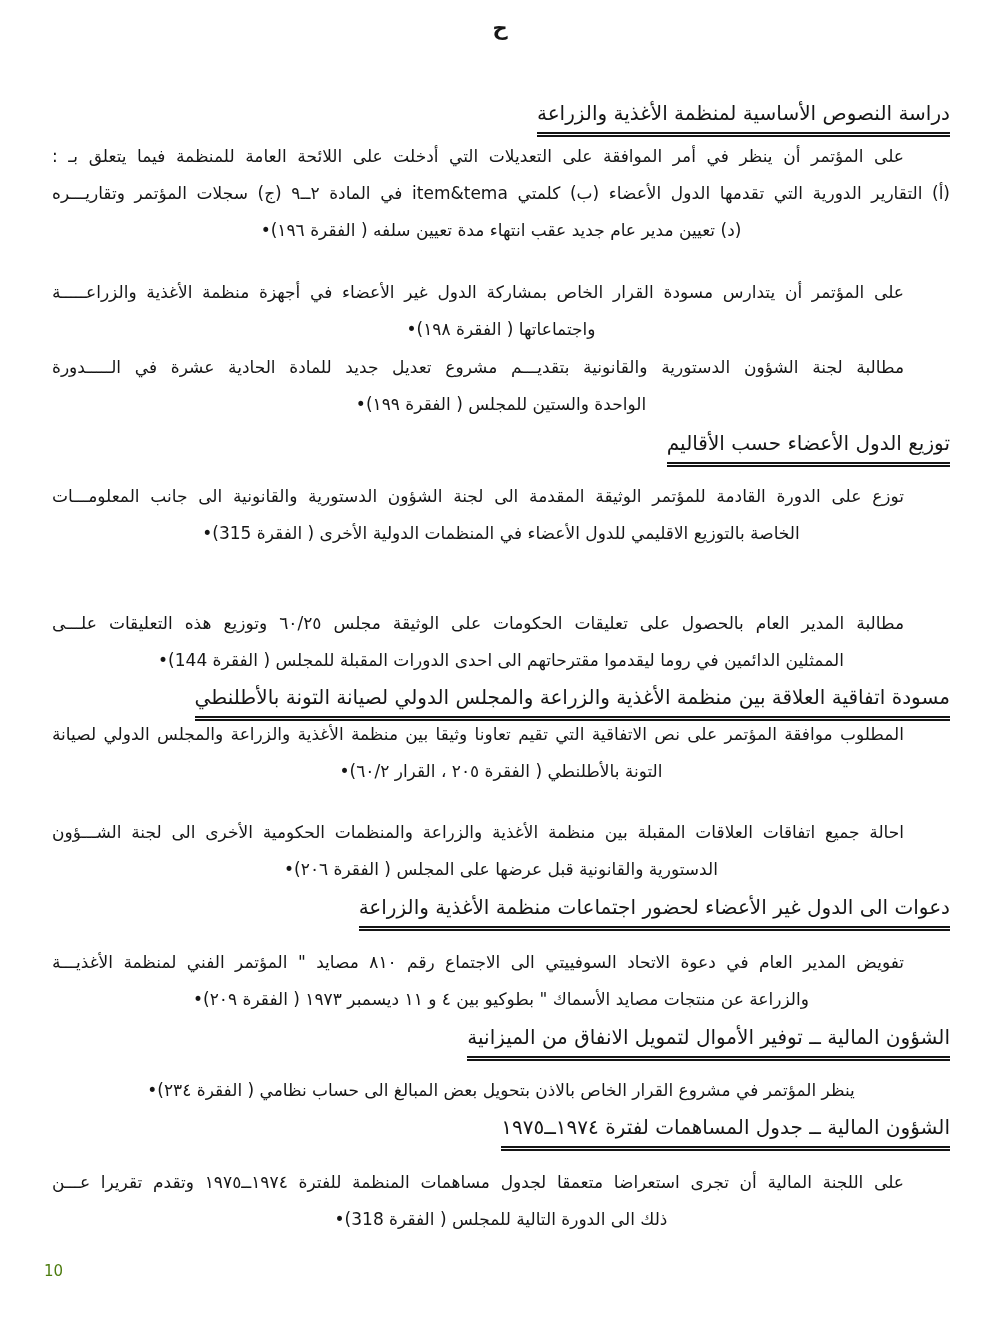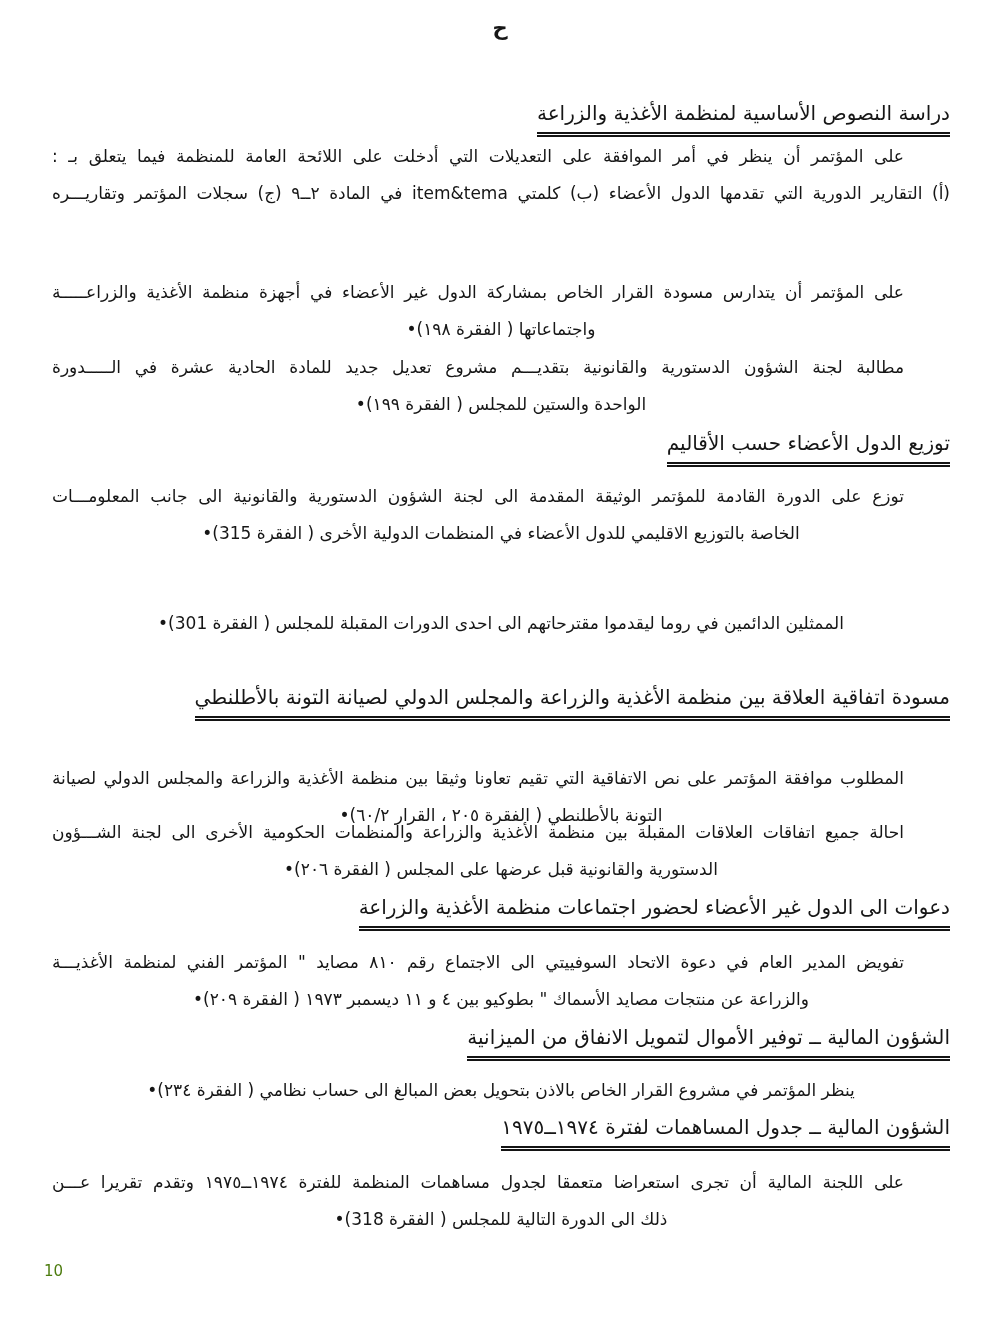--- a/index.html
+++ b/index.html
@@ -41,20 +41,21 @@
 
   <div class="hdr">ح</div>
 
   <div class="block bh" style="top:100px">
     <span class="hu">دراسة النصوص الأساسية لمنظمة الأغذية والزراعة</span>
   </div>
 
   <div class="block" style="top:138px">
     <div class="ln ln-full ln-indent">على المؤتمر أن ينظر في أمر الموافقة على التعديلات التي أدخلت على اللائحة العامة للمنظمة فيما يتعلق بـ :</div>
     <div class="ln ln-full">(أ) التقارير الدورية التي تقدمها الدول الأعضاء (ب) كلمتي item&amp;tema في المادة ٢ــ٩ (ج) سجلات المؤتمر وتقاريـــره</div>
+    <div class="ln ln-center">(د) تعيين مدير عام جديد عقب انتهاء مدة تعيين سلفه ( الفقرة ١٩٦)•</div>
   </div>
 
   <div class="block" style="top:274px">
     <div class="ln ln-full ln-indent">على المؤتمر أن يتدارس مسودة القرار الخاص بمشاركة الدول غير الأعضاء في أجهزة منظمة الأغذية والزراعـــــة</div>
     <div class="ln ln-center">واجتماعاتها ( الفقرة ١٩٨)•</div>
   </div>
 
   <div class="block" style="top:349px">
     <div class="ln ln-full ln-indent">مطالبة لجنة الشؤون الدستورية والقانونية بتقديـــم مشروع تعديل جديد للمادة الحادية عشرة في الـــــدورة</div>
     <div class="ln ln-center">الواحدة والستين للمجلس ( الفقرة ١٩٩)•</div>
@@ -64,28 +65,29 @@
     <span class="hu">توزيع الدول الأعضاء حسب الأقاليم</span>
   </div>
 
   <div class="block" style="top:478px">
     <div class="ln ln-full ln-indent">توزع على الدورة القادمة للمؤتمر الوثيقة المقدمة الى لجنة الشؤون الدستورية والقانونية الى جانب المعلومـــات</div>
     <div class="ln ln-center">الخاصة بالتوزيع الاقليمي للدول الأعضاء في المنظمات الدولية الأخرى ( الفقرة 315)•</div>
   </div>
 
 
   <div class="block" style="top:605px">
-    <div class="ln ln-center">الممثلين الدائمين في روما ليقدموا مقترحاتهم الى احدى الدورات المقبلة للمجلس ( الفقرة 301)•</div>
+    <div class="ln ln-full ln-indent">مطالبة المدير العام بالحصول على تعليقات الحكومات على الوثيقة مجلس ٦٠/٢٥ وتوزيع هذه التعليقات علـــى</div>
+    <div class="ln ln-center">الممثلين الدائمين في روما ليقدموا مقترحاتهم الى احدى الدورات المقبلة للمجلس ( الفقرة 144)•</div>
   </div>
 
   <div class="block bh" style="top:684px">
     <span class="hu">مسودة اتفاقية العلاقة بين منظمة الأغذية والزراعة والمجلس الدولي لصيانة التونة بالأطلنطي</span>
   </div>
 
-  <div class="block" style="top:760px">
+  <div class="block" style="top:716px">
     <div class="ln ln-full ln-indent">المطلوب موافقة المؤتمر على نص الاتفاقية التي تقيم تعاونا وثيقا بين منظمة الأغذية والزراعة والمجلس الدولي لصيانة</div>
     <div class="ln ln-center">التونة بالأطلنطي ( الفقرة ٢٠٥ ، القرار ٦٠/٢)•</div>
   </div>
 
   <div class="block" style="top:814px">
     <div class="ln ln-full ln-indent">احالة جميع اتفاقات العلاقات المقبلة بين منظمة الأغذية والزراعة والمنظمات الحكومية الأخرى الى لجنة الشـــؤون</div>
     <div class="ln ln-center">الدستورية والقانونية قبل عرضها على المجلس ( الفقرة ٢٠٦)•</div>
   </div>
 
   <div class="block bh" style="top:894px">

